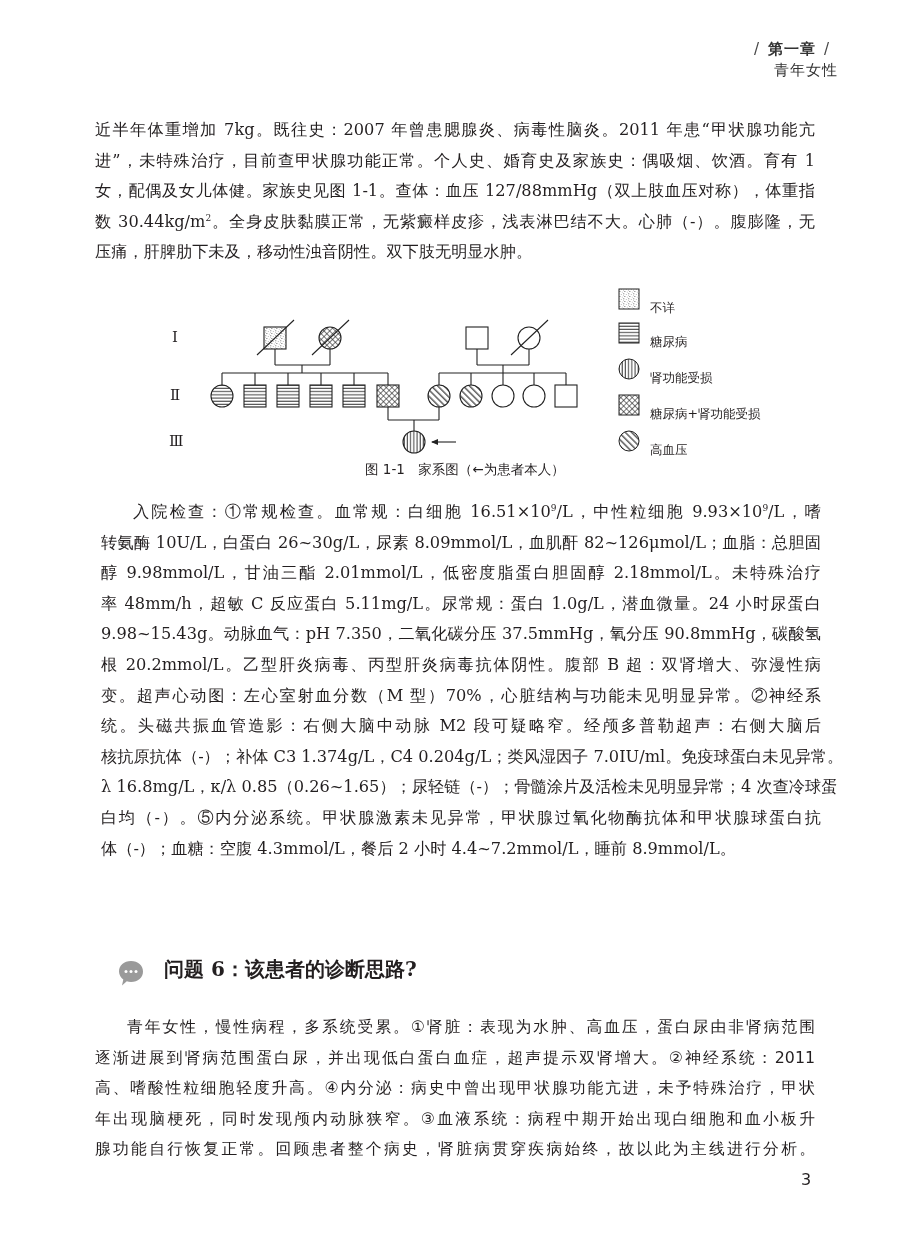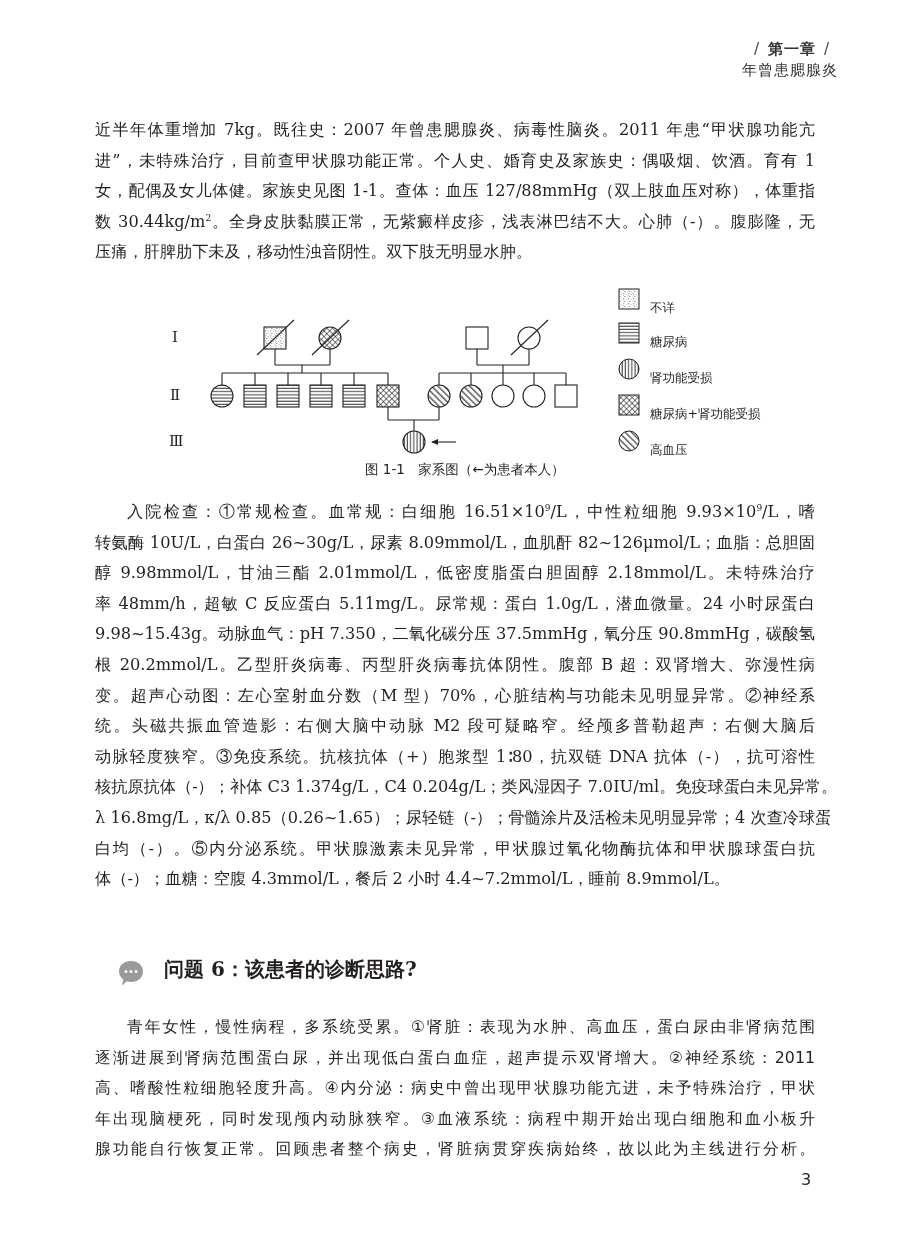--- a/index.html
+++ b/index.html
@@ -32,21 +32,21 @@
   .question .qtext { position: absolute; left: 46px; top: 1px; font-family: "DejaVu Serif", "Liberation Serif", serif;
           font-weight: bold; font-size: 20px; white-space: nowrap; }
   .sans-para { font-family: "DejaVu Sans", "Liberation Sans", sans-serif; font-size: 15.8px; }
   .page-number { position: absolute; left: 801px; top: 1170px; font-family: "DejaVu Sans", "Liberation Sans", sans-serif; font-size: 16px; }
 </style>
 </head>
 <body>
 
 <div class="running-head">
   <div class="chapter"><span class="slash">/</span><span>第一章</span><span class="slash">/</span></div>
-  <div class="subject">年曾患腮腺炎</div>
+  <div class="subject">青年女性</div>
 </div>
 
 <div class="para" style="top:115px;">
   <span class="line">近半年体重增加 7kg。既往史：2007 年曾患腮腺炎、病毒性脑炎。2011 年患“甲状腺功能亢</span>
   <span class="line">进”，未特殊治疗，目前查甲状腺功能正常。个人史、婚育史及家族史：偶吸烟、饮酒。育有 1</span>
   <span class="line">女，配偶及女儿体健。家族史见图 1-1。查体：血压 127/88mmHg（双上肢血压对称），体重指</span>
   <span class="line"><span>数 30.44kg/m</span><sup>2</sup><span>。全身皮肤黏膜正常，无紫癜样皮疹，浅表淋巴结不大。心肺（-）。腹膨隆，无</span></span>
   <span class="line last">压痛，肝脾肋下未及，移动性浊音阴性。双下肢无明显水肿。</span>
 </div>
 
@@ -161,30 +161,29 @@
       <svg width="22" height="22">
           <circle cx="11" cy="11" r="10" fill="url(#p-diagonal)" stroke="#222" stroke-width="1"></circle>
         </svg>
       <span>高血压</span>
     </div>
   </div>
 
   <div class="fig-caption">图 1-1　家系图（←为患者本人）</div>
 </div>
 
-<div class="para" id="exam-para" style="top:497px;">
+<div class="para" id="exam-para" style="top:497px;margin-left:6px;">
     <span class="line indent"><span>入院检查：①常规检查。血常规：白细胞 16.51×10</span><sup>9</sup><span>/L，中性粒细胞 9.93×10</span><sup>9</sup><span>/L，嗜</span></span>
     <span class="line"><span>转氨酶 10U/L，白蛋白 26~30g/L，尿素 8.09mmol/L，血肌酐 82~126μmol/L；血脂：总胆固</span></span>
     <span class="line"><span>醇 9.98mmol/L，甘油三酯 2.01mmol/L，低密度脂蛋白胆固醇 2.18mmol/L。未特殊治疗</span></span>
     <span class="line"><span>率 48mm/h，超敏 C 反应蛋白 5.11mg/L。尿常规：蛋白 1.0g/L，潜血微量。24 小时尿蛋白</span></span>
     <span class="line"><span>9.98~15.43g。动脉血气：pH 7.350，二氧化碳分压 37.5mmHg，氧分压 90.8mmHg，碳酸氢</span></span>
     <span class="line"><span>根 20.2mmol/L。乙型肝炎病毒、丙型肝炎病毒抗体阴性。腹部 B 超：双肾增大、弥漫性病</span></span>
     <span class="line"><span>变。超声心动图：左心室射血分数（M 型）70%，心脏结构与功能未见明显异常。②神经系</span></span>
     <span class="line"><span>统。头磁共振血管造影：右侧大脑中动脉 M2 段可疑略窄。经颅多普勒超声：右侧大脑后</span></span>
-    <span class="line"><span>动脉轻度狭窄。③免疫系统。抗核抗体（+）胞浆型 1∶80，抗双链 DNA 抗体（-），抗可溶性</span></span>
     <span class="line"><span>核抗原抗体（-）；补体 C3 1.374g/L，C4 0.204g/L；类风湿因子 7.0IU/ml。免疫球蛋白未见异常。</span></span>
     <span class="line"><span>λ 16.8mg/L，κ/λ 0.85（0.26~1.65）；尿轻链（-）；骨髓涂片及活检未见明显异常；4 次查冷球蛋</span></span>
     <span class="line"><span>白均（-）。⑤内分泌系统。甲状腺激素未见异常，甲状腺过氧化物酶抗体和甲状腺球蛋白抗</span></span>
     <span class="line last"><span>体（-）；血糖：空腹 4.3mmol/L，餐后 2 小时 4.4~7.2mmol/L，睡前 8.9mmol/L。</span></span>
   </div>
 
 <div class="question">
   <svg class="bubble" width="26" height="28">
     <path d="M13 2 C20 2 25 6.5 25 12.5 C25 18.5 20 23 13 23 C11.5 23 10 22.8 8.8 22.3 L4 26.5 L5.3 20.5 C2.8 18.6 1 15.8 1 12.5 C1 6.5 6 2 13 2 Z" fill="#9a9a9a"></path>
     <circle cx="8" cy="12.5" r="1.5" fill="#fff"></circle>

